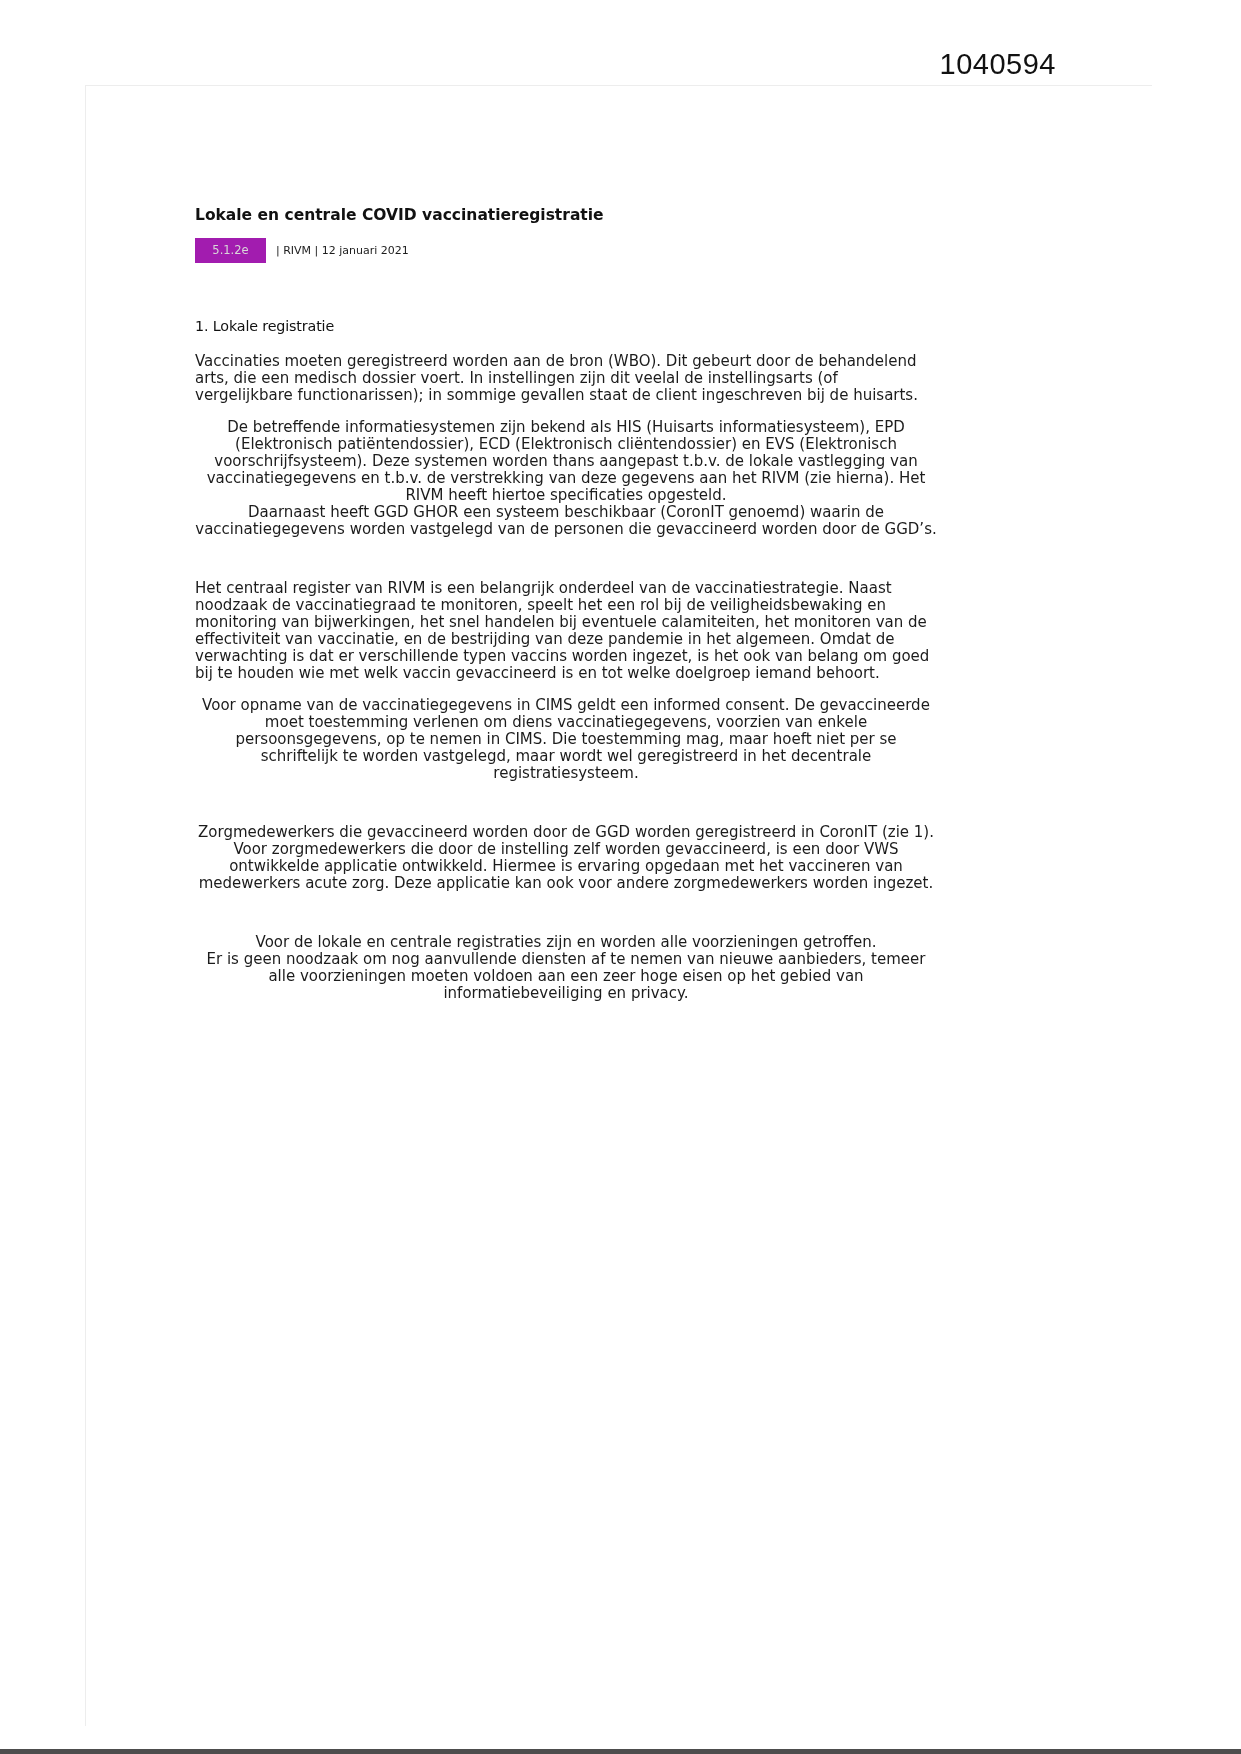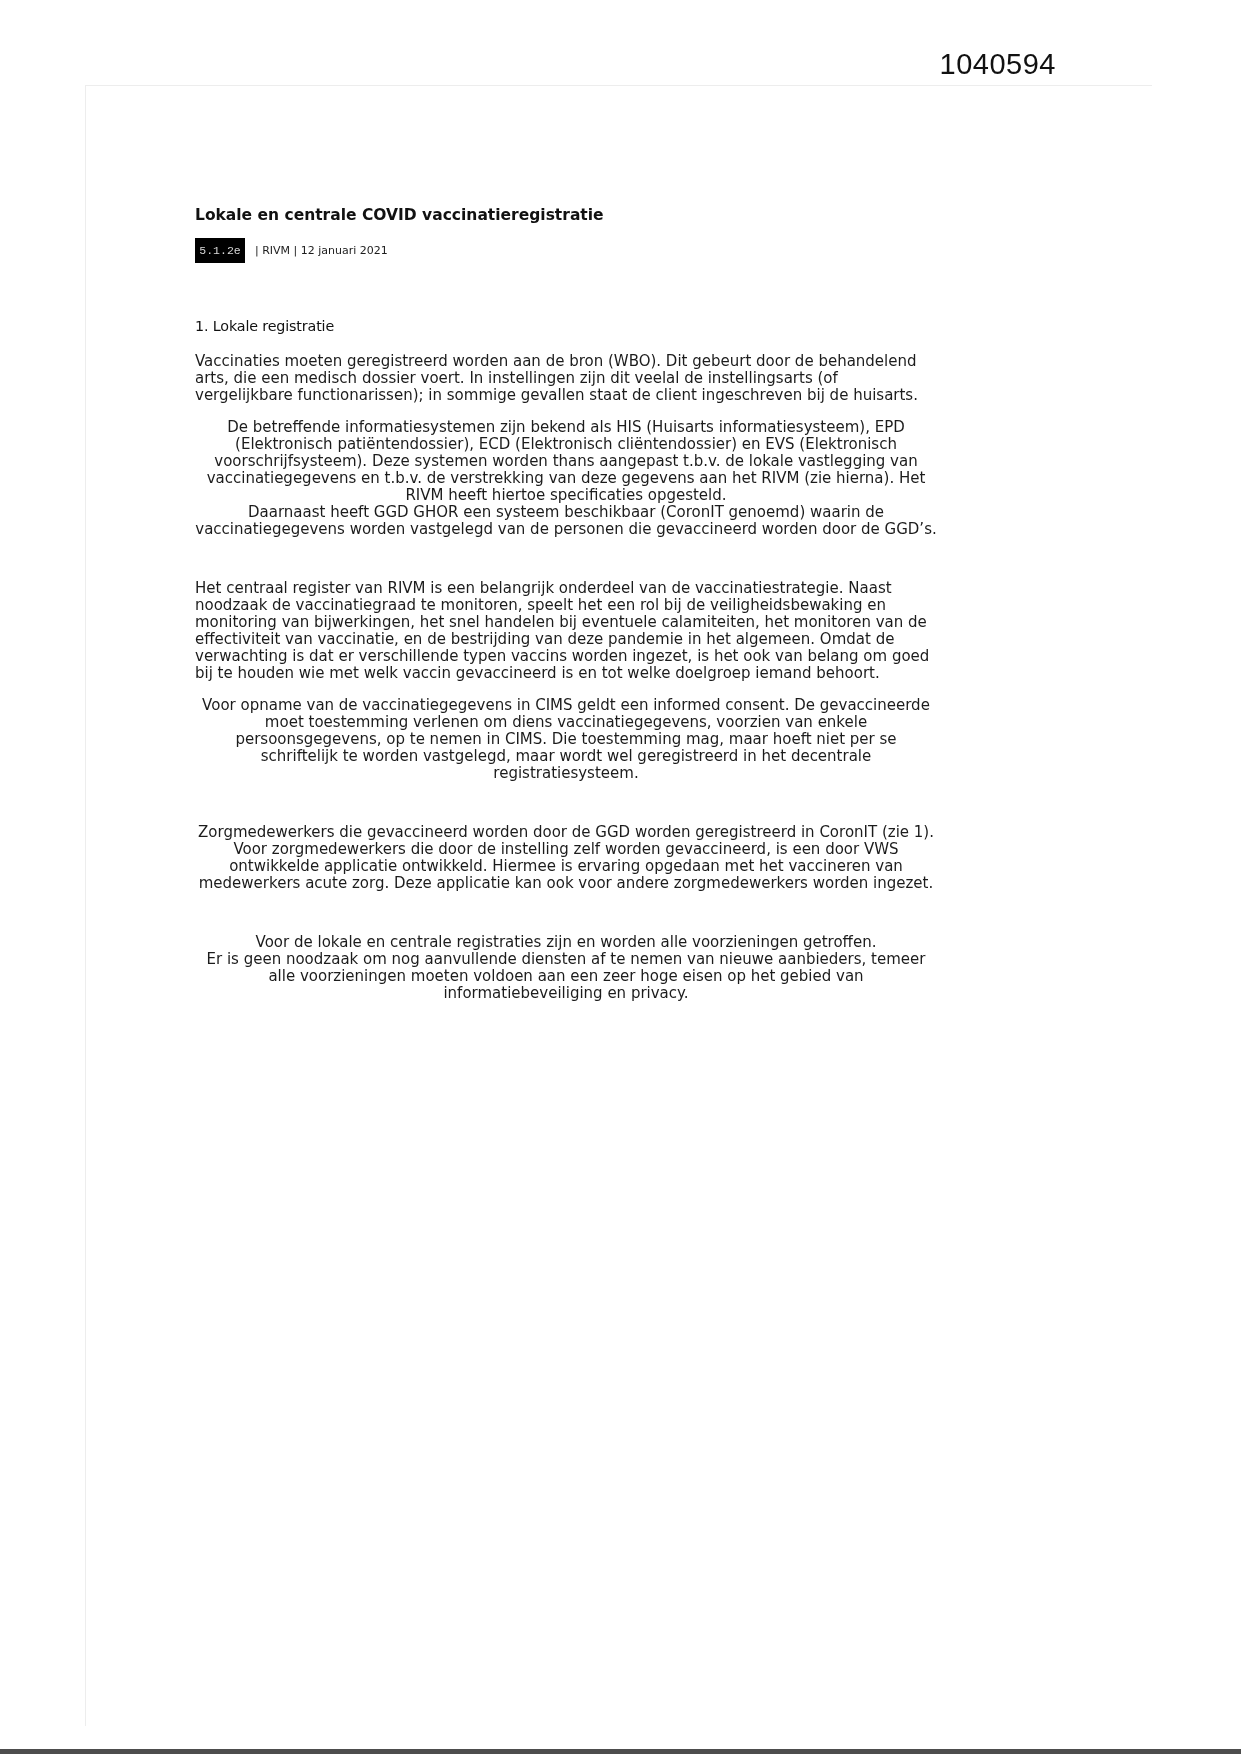--- a/index.html
+++ b/index.html
@@ -56,29 +56,28 @@
     color: #111111;
     margin: 0;
   }
   .byline {
     display: flex;
     align-items: center;
     margin-top: 13px;
     height: 26px;
   }
   .redaction-box {
-    width: 50px;
+    width: 71px;
     height: 25px;
-    background: #000000;
+    background: #a21caf;
     color: #d8d8d8;
     font-size: 11.5px;
     display: flex;
     align-items: center;
     justify-content: center;
-    font-family: Liberation Mono, monospace;
   }
   .byline-text {
     margin-left: 10px;
     font-size: 11px;
     color: #1c1c1c;
   }
   .section { margin-top: 42px; }
   .section.first { margin-top: 55px; }
   .section-heading {
     font-size: 14.3px;

